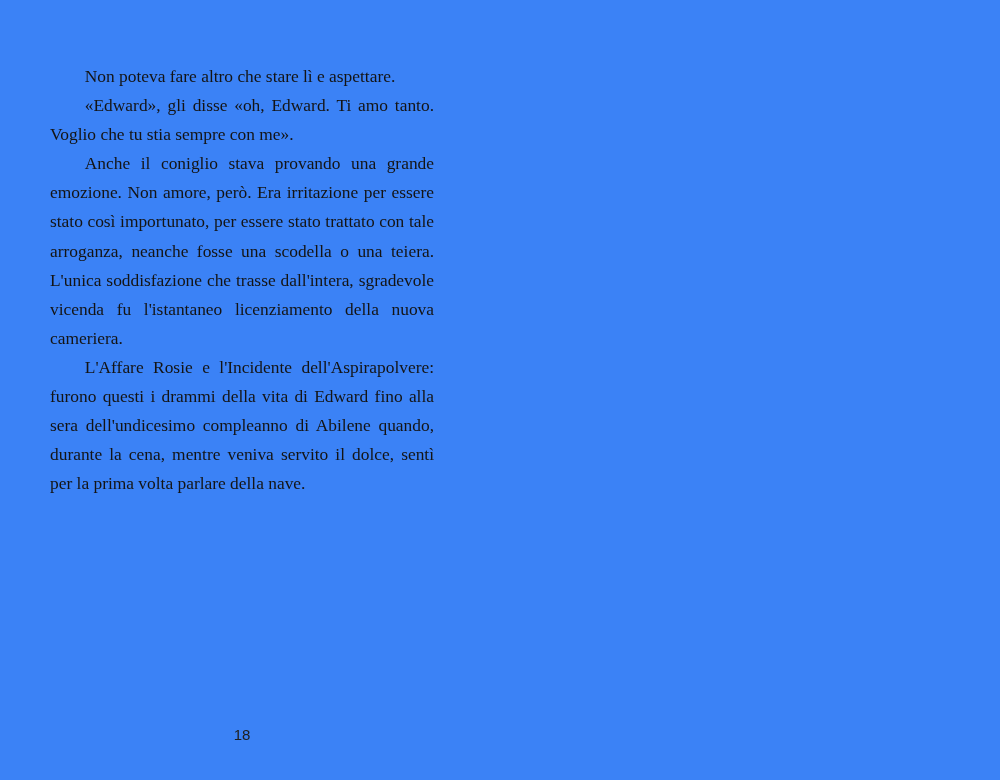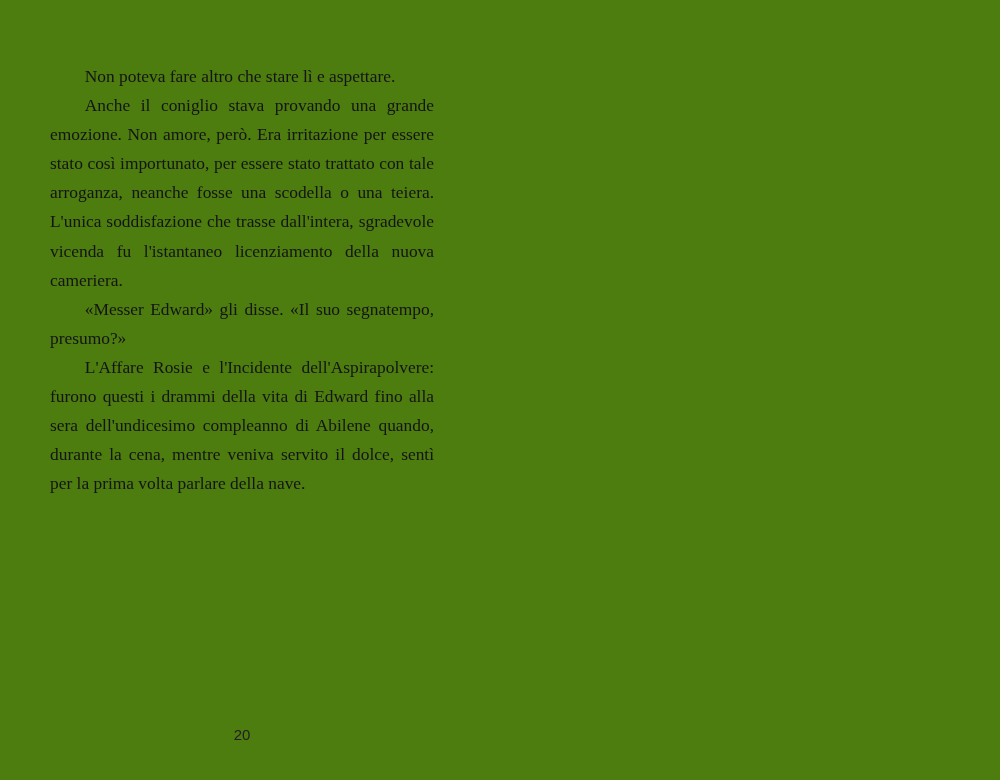--- a/index.html
+++ b/index.html
@@ -21,21 +21,21 @@
     position: absolute;
     inset: 0;
     display: block;
   }
 
   
   .page {
     position: absolute;
     top: 0;
     height: 780px;
-    background: #4d7c0f;
+    background: #3b82f6;
   }
   .page-left  { left: 0;   width: 500px; }
   .page-right { left: 500px; width: 500px; }
 
   
   .text-col {
     position: absolute;
     font-size: 17.4px;
     line-height: 29.1px;
     text-align: justify;
@@ -73,26 +73,26 @@
 </style>
 </head>
 <body>
 
 <div class="spread">
 
   <div class="page page-left">
 
     <div class="text-col col-left">
       <p>Non poteva fare altro che stare lì e aspettare.</p>
+      <p>«Edward», gli disse «oh, Edward. Ti amo tanto. Voglio che tu stia sempre con me».</p>
       <p>Anche il coniglio stava provando una grande emozione. Non amore, però. Era irritazione per essere stato così importunato, per essere stato trattato con tale arroganza, neanche fosse una scodella o una teiera. L'unica soddisfazione che trasse dall'intera, sgradevole vicenda fu l'istantaneo licenziamento della nuova cameriera.</p>
-      <p>«Messer Edward» gli disse. «Il suo segnatempo, presumo?»</p>
       <p>L'Affare Rosie e l'Incidente dell'Aspirapolvere: furono questi i drammi della vita di Edward fino alla sera dell'undicesimo compleanno di Abilene quando, durante la cena, mentre veniva servito il dolce, sentì per la prima volta parlare della nave.</p>
     </div>
 
-    <div class="folio folio-left">20</div>
+    <div class="folio folio-left">18</div>
   </div>
 
   <div class="page page-right">
 
     
 
     
 
     
 

